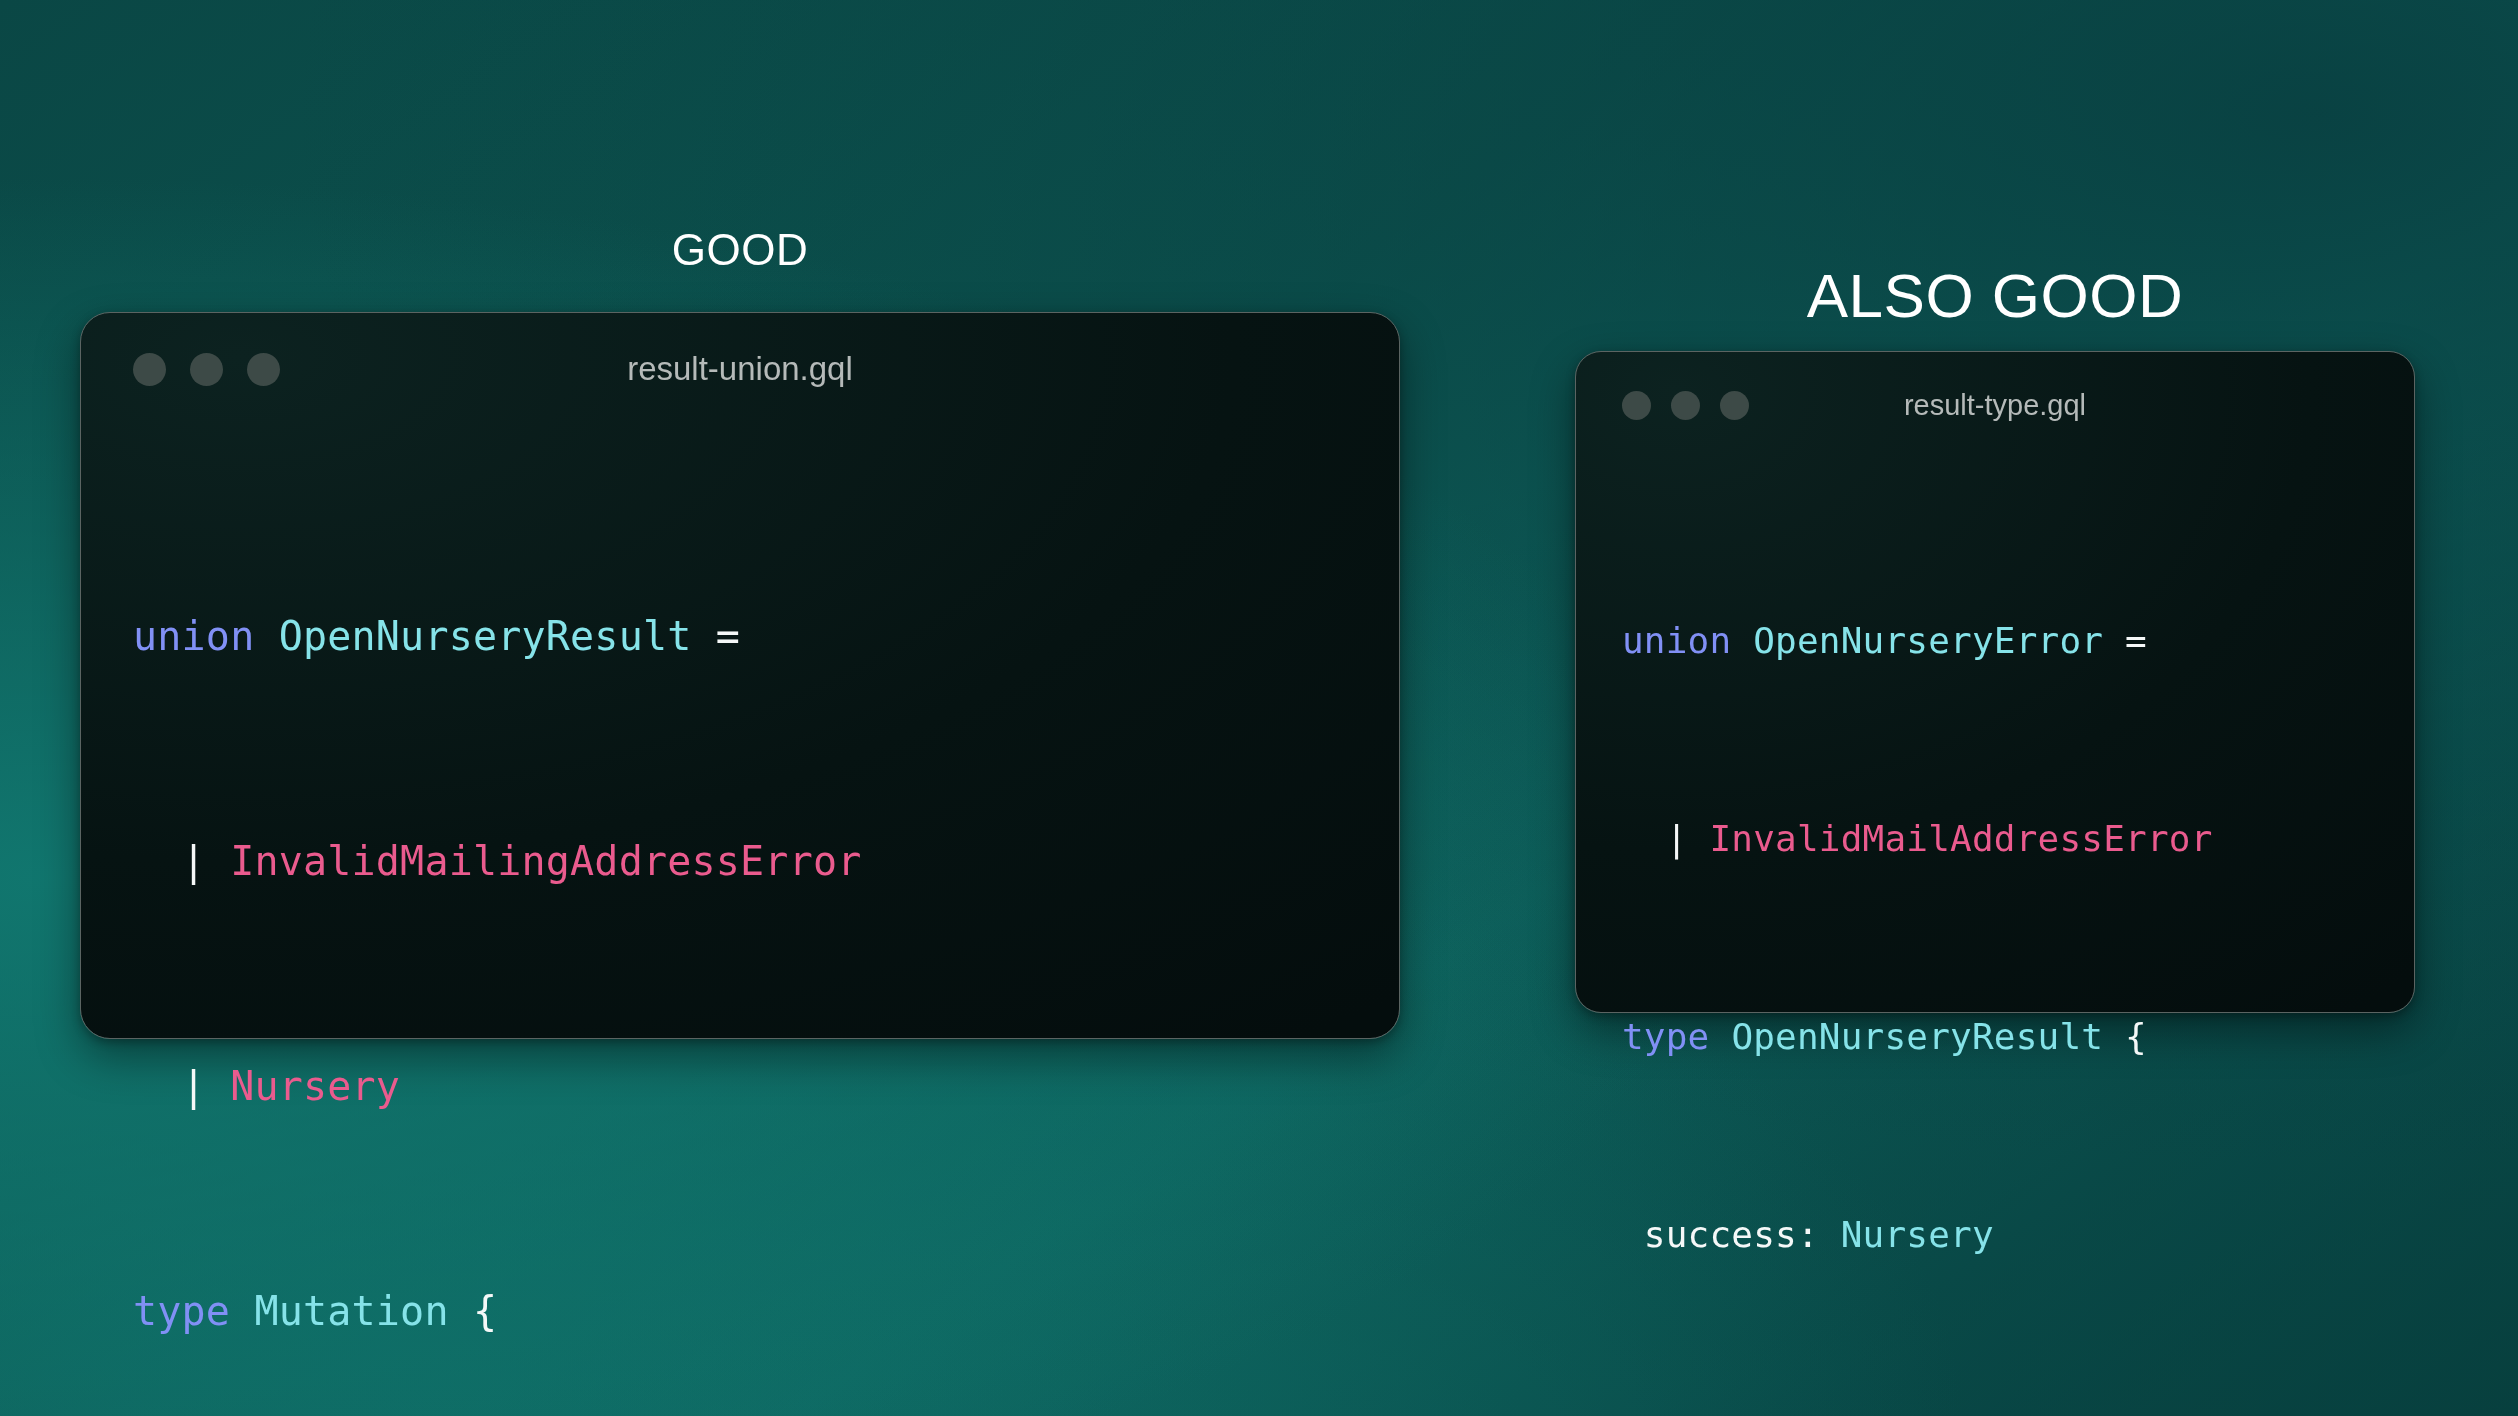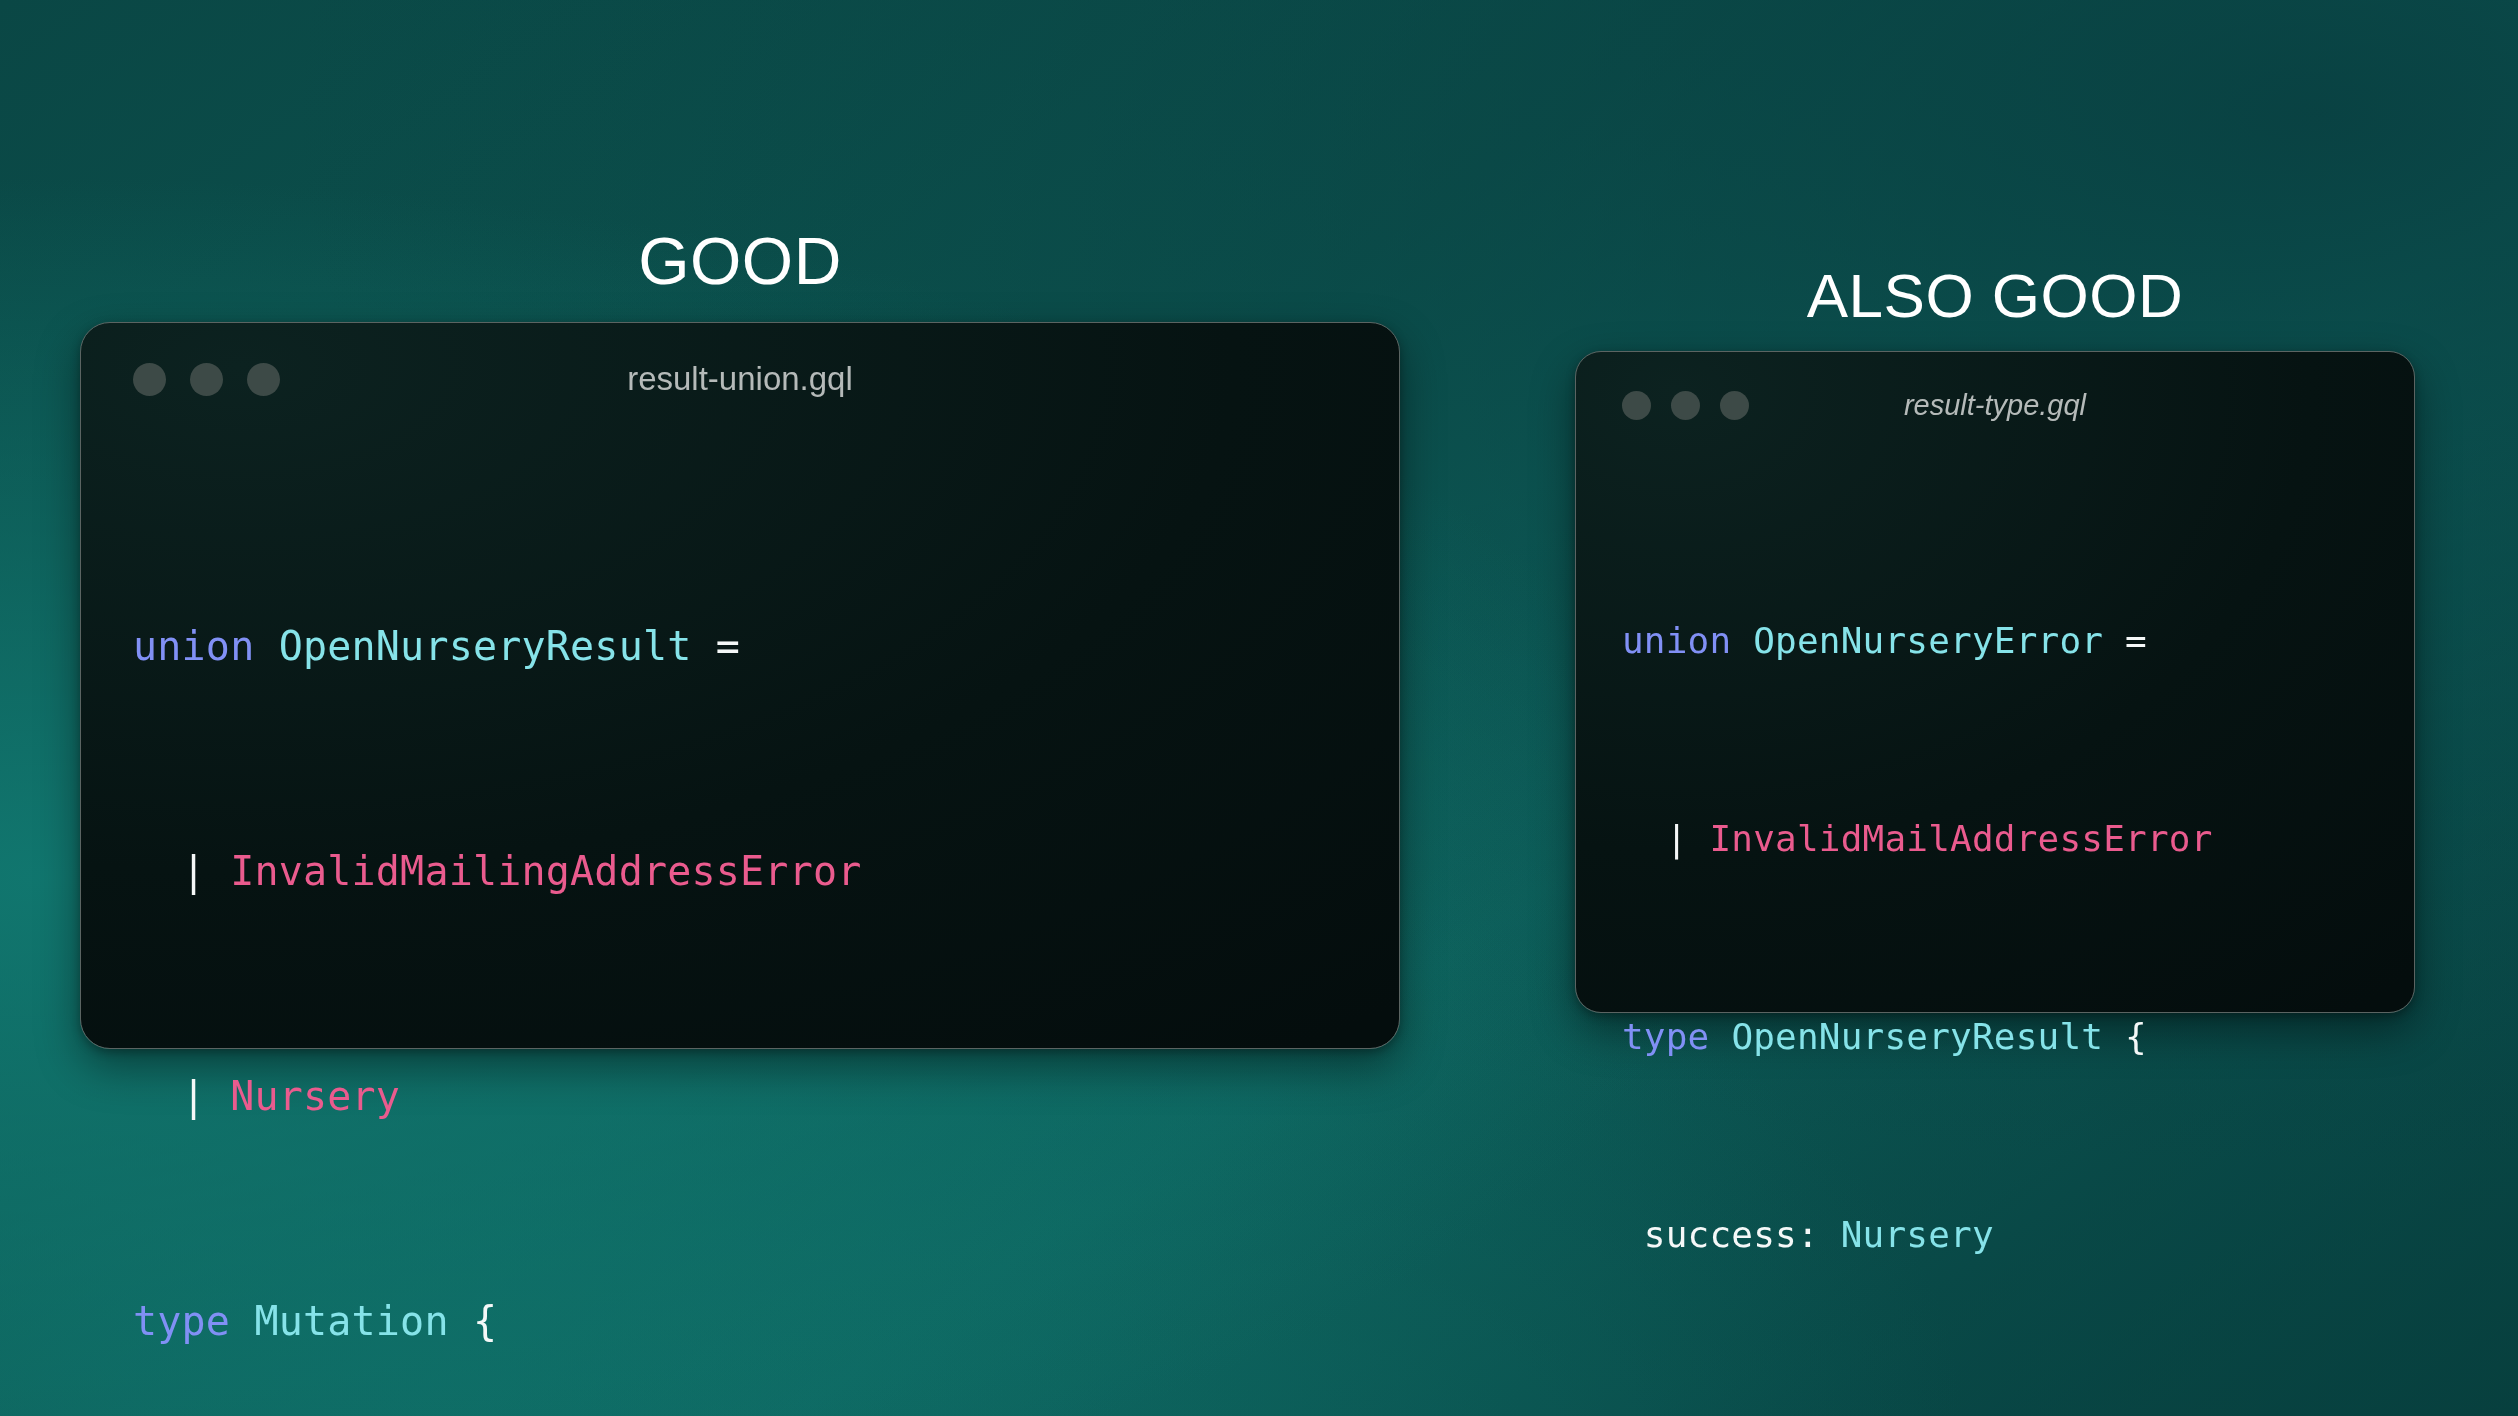--- a/index.html
+++ b/index.html
@@ -85,21 +85,21 @@
   .code-line { white-space: pre; }
 
   
   .t-kw    { color: #8190f5; text-align: center; }   
   .t-type  { color: #86e3e9; }   
   .t-err   { color: #ea5b8e; }   
   .t-plain { color: #f5f8f8; }   
 
   
   #panel-good { left: 80px; top: 228px; width: 1320px; }
-  #panel-good .panel-heading { font-size: 66px; margin-bottom: 28px; }
+  #panel-good .panel-heading { font-size: 44px; margin-bottom: 40px; }
 
   #card-good { width: 1320px; height: 727px; border-radius: 30px; }
   #card-good .titlebar { height: 112px; padding: 9px 52px; }
   #card-good .dots { gap: 24px; }
   #card-good .dot { width: 33px; height: 33px; }
   #card-good .filename { font-size: 33px; }
   #card-good .code-body {
     padding: 24px 52px 0 52px;
     font-size: 40px;
     line-height: 75px;
@@ -107,21 +107,21 @@
   }
 
   
   #panel-also { left: 1575px; top: 265px; width: 840px; }
   #panel-also .panel-heading { font-size: 62px; margin-bottom: 24px; }
 
   #card-also { width: 840px; height: 662px; border-radius: 26px; }
   #card-also .titlebar { height: 106px; padding: 0 46px; }
   #card-also .dots { gap: 20px; }
   #card-also .dot { width: 29px; height: 29px; }
-  #card-also .filename { font-size: 29px; font-style: italic; }
+  #card-also .filename { font-size: 29px; }
   #card-also .code-body {
     padding: 18px 46px 0 46px;
     font-size: 36px;
     line-height: 66px;
     letter-spacing: 0.2px;
   }
 </style>
 </head>
 <body>
 

